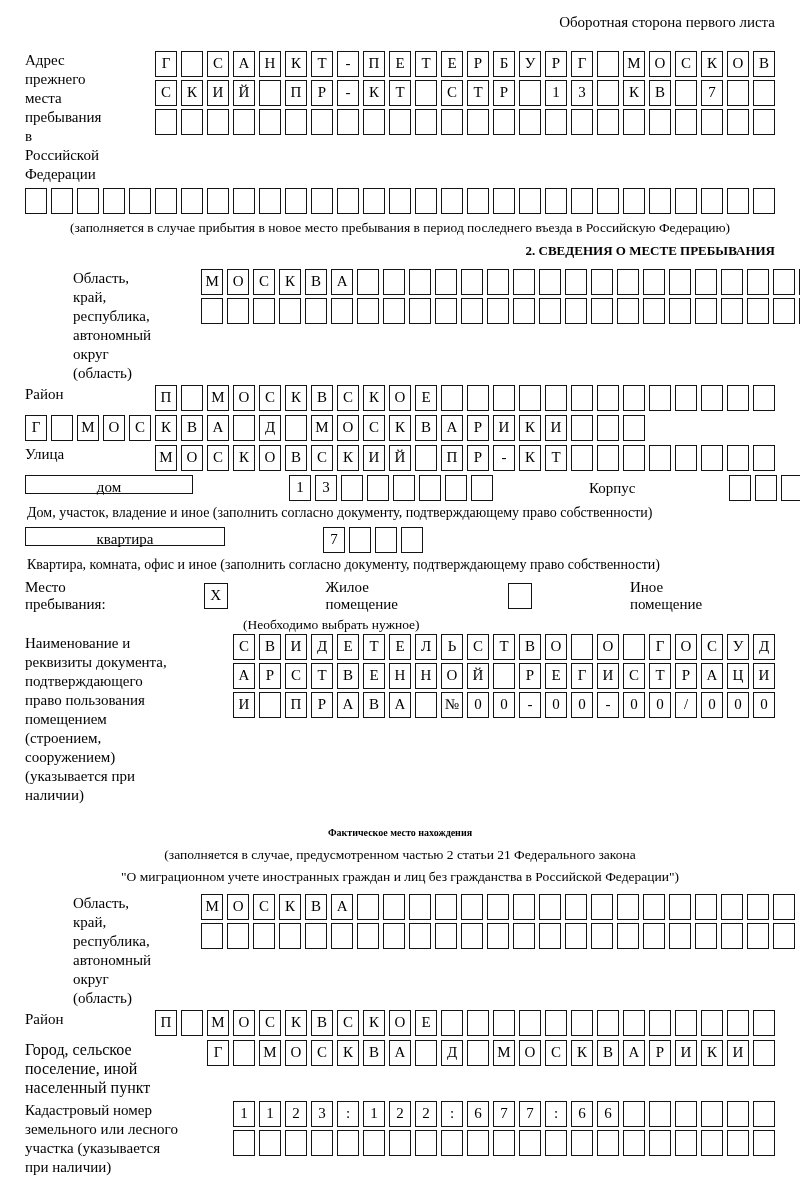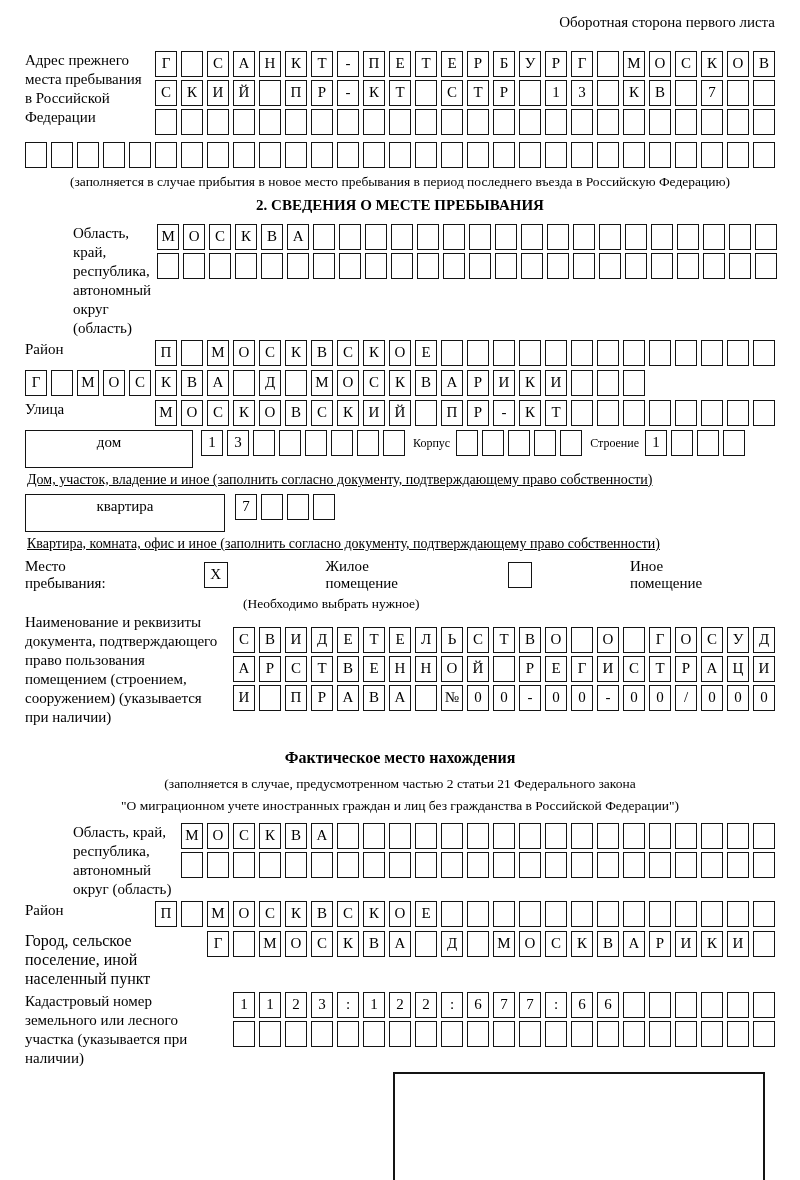--- a/index.html
+++ b/index.html
@@ -1,40 +1,40 @@
 <!DOCTYPE html>
 <html><head>
 <meta charset="utf-8">
 <style>
   html,body{margin:0;padding:0;}
   body{width:800px;height:1180px;background:#ffffff;color:#000;
        font-family:"Liberation Serif",serif;overflow:hidden;}
   .page{padding:14px 25px 0 25px;box-sizing:border-box;width:800px;}
   .hdr{text-align:right;font-size:15px;margin-bottom:20px;}
-  .form-row{display:flex;align-items:flex-start;margin-bottom:4px;}
+  .form-row{display:flex;align-items:flex-start;margin-bottom:4px;gap:44px;}
   .lbl{flex:1 1 auto;font-size:15px;line-height:19px;padding-right:6px;}
   .lbl.tight{font-size:16px;}
   .grid-col{flex:0 0 auto;display:flex;flex-direction:column;}
   .grid-col .grid{margin-bottom:3px;}
   .grid{display:flex;flex:0 0 auto;}
   .cell{box-sizing:border-box;flex:0 0 auto;width:22px;height:26px;border:1.6px solid #141414;
         margin-right:4px;text-align:center;font-size:15px;line-height:23px;background:#fff;}
   .cell:last-child{margin-right:0;}
   .full{margin-bottom:5px;}
   .note{font-size:13.5px;text-align:center;margin-bottom:4px;line-height:18px;}
-  .sec-title{font-weight:bold;font-size:15px;text-align:center;margin:6px 0 10px 0;}
-  .sub-title{font-weight:bold;font-size:16px;text-align:center;margin:12px 0 8px 0;}
-  .caption{font-size:14px;margin:0 0 6px 2px;text-decoration:underline;}
-  .label-box{box-sizing:border-box;border:1.6px solid #141414;height:38px;line-height:23px;
+  .sec-title{font-weight:bold;font-size:13px;text-align:right;margin:6px 0 10px 0;}
+  .sub-title{font-weight:bold;font-size:10px;text-align:center;margin:12px 0 8px 0;}
+  .caption{font-size:14px;margin:0 0 6px 2px;}
+  .label-box{box-sizing:border-box;border:1.6px solid #141414;height:19px;line-height:23px;
              text-align:center;font-size:15px;flex:0 0 auto;}
-  .inline-lbl{font-size:12px;line-height:26px;flex:0 0 auto;}
+  .inline-lbl{font-size:15px;line-height:26px;flex:0 0 auto;}
   .stay-row{display:flex;align-items:center;font-size:15px;margin:6px 0 3px 0;gap:44px;}
   .cb .cell{width:24px;}
   .stay-note{text-align:left;padding-left:218px;margin-bottom:0;}
-  .mb2{margin-bottom:2px;margin-left:48px;} .mb6{margin-bottom:22px;align-items:center;} .mt2{margin-top:2px;}
+  .mb2{margin-bottom:2px;margin-left:48px;} .mb6{margin-bottom:22px;} .mt2{margin-top:2px;}
   .stamp-box{width:372px;height:173px;border:2px solid #141414;margin:4px 10px 8px auto;box-sizing:border-box;}
   .stamp-caption{width:410px;margin-left:auto;margin-right:0;text-align:center;
                  font-size:14.5px;line-height:20px;}
   .gap8{width:8px;flex:0 0 auto;} .gap6{width:6px;flex:0 0 auto;}
   .optgap{width:22px;flex:0 0 auto;} .smallgap{width:10px;flex:0 0 auto;}
 </style>
 </head>
 <body>
 
 <div class="page">

